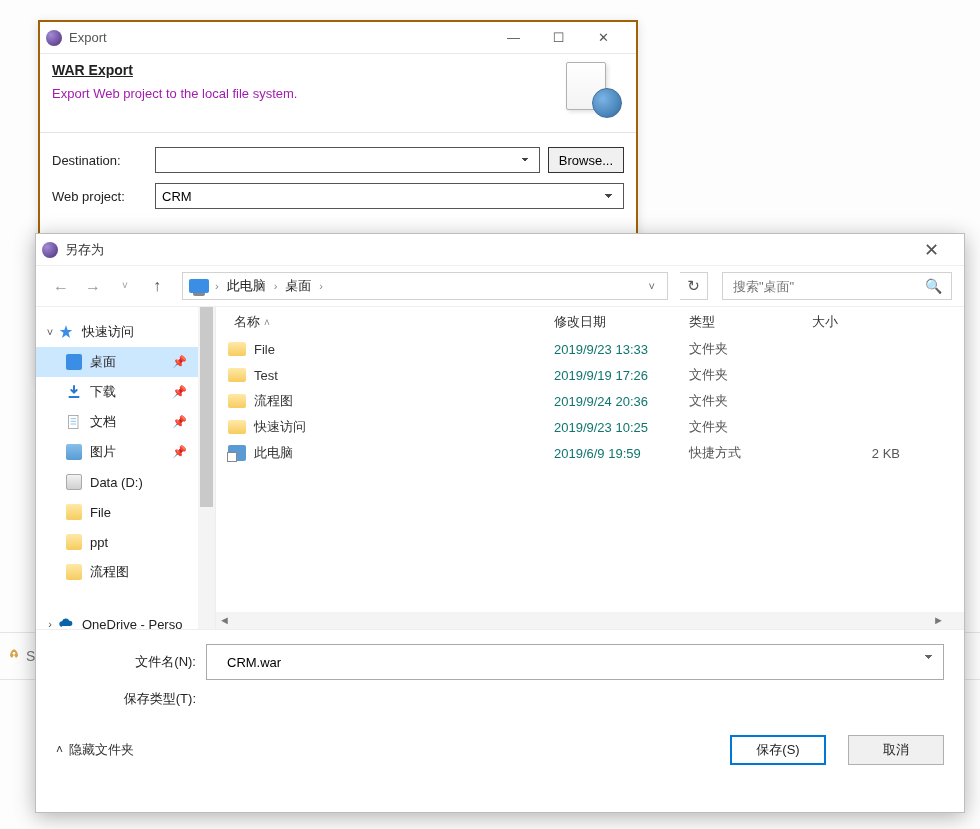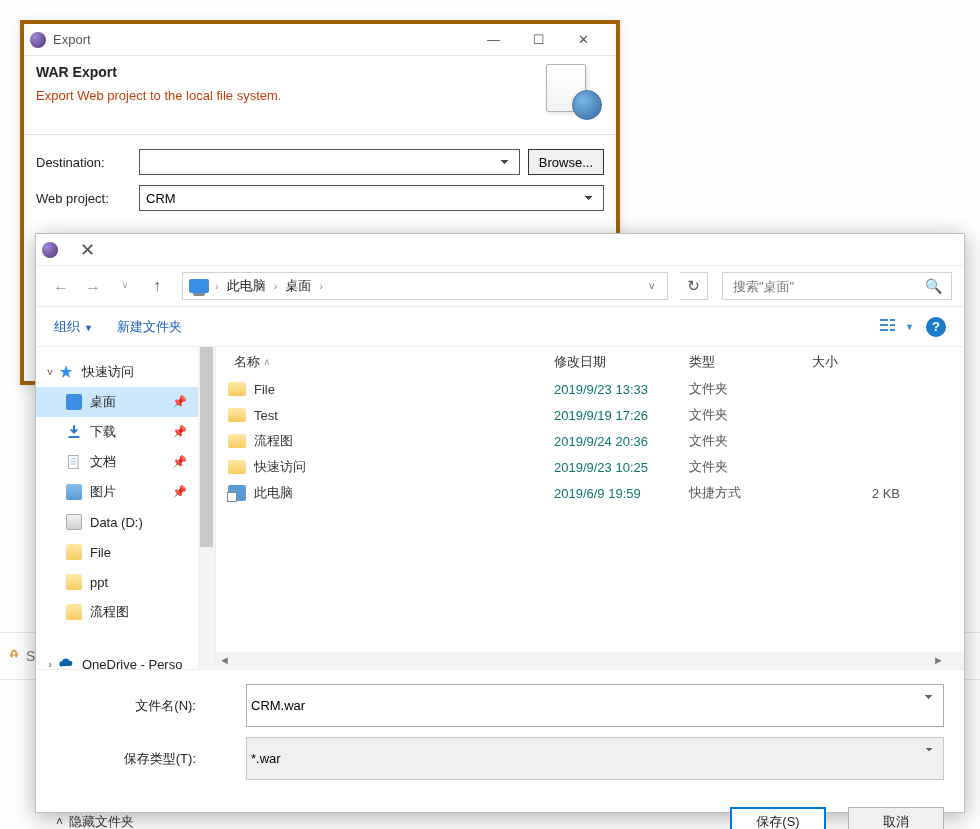--- a/index.html
+++ b/index.html
@@ -1,43 +1,43 @@
 <!DOCTYPE html>
 <html><head>
 <meta charset="utf-8">
 <style>
   * { box-sizing: border-box; font-family: "Microsoft YaHei", "Segoe UI", Tahoma, sans-serif; }
   body { margin: 0; background: #fdfdfd; width: 980px; height: 829px; position: relative; overflow: hidden; }
 
   
   .export-win {
-    position: absolute; left: 20px; top: 20px; width: 600px;
-    border: 4px solid #a16207; background: #fff;
+    position: absolute; left: 38px; top: 20px; width: 600px;
+    border: 2px solid #a16207; background: #fff;
     box-shadow: 0 2px 10px rgba(0,0,0,0.12);
   }
   .export-titlebar {
     height: 32px; display: flex; align-items: center; padding: 0 10px 0 6px;
     background: #fff; border-bottom: 1px solid #e8e8e8;
   }
   .eclipse-icon {
     width: 16px; height: 16px; border-radius: 50%;
     background: radial-gradient(circle at 30% 30%, #a38bd7, #4b2d78);
     margin-right: 7px;
   }
   .export-titlebar .title { font-size: 13px; color: #555; flex: 1; }
   .chrome-btn { width: 45px; height: 30px; text-align: center; line-height: 30px; font-size: 13px; color: #555; }
   .export-chrome-btns { display: flex; }
 
   .export-header {
     display: flex; padding: 8px 14px 14px 12px; align-items: flex-start;
     border-bottom: 1px solid #e4e4e4; background: #fff;
   }
   .export-header-text { flex: 1; }
-  .export-header-text h3 { margin: 0 0 8px 0; font-size: 14px; font-weight: 700; color: #222; }
-  .export-header-text p { margin: 0 0 6px 0; font-size: 13px; color: #c2410c; }
+  .export-header-text h3 { margin: 0 0 8px 0; font-size: 14px; font-weight: 700; color: #222; text-decoration: underline; }
+  .export-header-text p { margin: 0 0 6px 0; font-size: 13px; color: #a21caf; }
   .export-header-icon {
     width: 60px; height: 56px; position: relative; flex-shrink: 0;
   }
   .export-header-icon .page {
     position: absolute; left: 4px; top: 0; width: 40px; height: 48px;
     background: linear-gradient(#fff,#f3f3f3); border: 1px solid #b0b0b0; border-radius: 2px;
     box-shadow: 2px 2px 4px rgba(0,0,0,0.12);
   }
   .export-header-icon .globe {
     position: absolute; right: 0; bottom: 0; width: 30px; height: 30px; border-radius: 50%;
@@ -149,25 +149,25 @@
   .ico-shortcut::after { content:''; position:absolute; left:-1px; bottom:-1px; width:8px; height:8px; background:#fff; border:1px solid #888; }
   .file-scroll-h { position:absolute; left:0; right:17px; bottom:0; height:17px; background:#f4f4f4; display:flex; align-items:center; }
   .file-scroll-h .arrow { width:17px; height:17px; text-align:center; line-height:17px; color:#777; font-size:11px; }
   .file-scroll-h .track { flex:1; height:17px; }
   .corner { position:absolute; right:0; bottom:0; width:17px; height:17px; background:#f4f4f4; }
 
   .saveas-inputs { padding: 14px 20px 4px 20px; }
   .in-row { display:flex; align-items:center; margin-bottom: 10px; }
   .in-row label { width: 150px; text-align:right; padding-right: 10px; font-size:13px; color:#222; }
   .in-combo {
-    flex:1; height:43px; border:1px solid #aaa; background:#fff; font-size:13px;
-    padding:0 4px; appearance:none;
+    flex:1; height:36px; border:1px solid #aaa; background:#fff; font-size:13px;
+    padding:0 20px; appearance:none;
     background-image: linear-gradient(45deg, transparent 50%, #666 50%), linear-gradient(135deg, #666 50%, transparent 50%);
     background-position: calc(100% - 14px) 10px, calc(100% - 10px) 10px;
-    background-size: 4px 4px, 4px 4px; background-repeat: no-repeat; margin-left: 40px;
+    background-size: 4px 4px, 4px 4px; background-repeat: no-repeat;
   }
   .type-combo { background-color:#f0f0f0; border-color:#c6c6c6; }
 
   .saveas-footer {
     height: 56px; display:flex; align-items:center; padding: 0 20px;
   }
   .hide-folders { display:flex; align-items:center; font-size:13px; color:#333; }
   .hide-folders .car { font-size:12px; margin-right:6px; }
   .btns { margin-left:auto; display:flex; gap:22px; }
   .winbtn {
@@ -220,20 +220,21 @@
   <svg class="rocket-svg" viewBox="0 0 24 24">
       <path fill="#d8a44a" d="M12 2c3 1 6 5 6 10l-3 3-3-5-3 5-3-3c0-5 3-9 6-10z"></path>
       <circle cx="12" cy="8" r="2" fill="#fff"></circle>
     </svg>
   <span>S</span>
 </div>
 
 <div class="saveas-win">
   <div class="saveas-titlebar">
     <div class="eclipse-icon"></div>
+    <span class="title">另存为</span>
     <div class="chrome-btn close-x">✕</div>
   </div>
 
   <div class="saveas-nav">
     <div class="nav-arrow">←</div>
     <div class="nav-arrow">→</div>
     <div class="nav-arrow" style="font-size:10px;">˅</div>
     <div class="nav-arrow nav-up">↑</div>
     <div class="breadcrumb">
       <div class="pc-icon"></div>
@@ -244,38 +245,20 @@
       <span class="crumb chev">›</span>
       <span class="crumb-drop">˅</span>
     </div>
     <div class="refresh">↻</div>
     <div class="search-box">
       <input placeholder="搜索&quot;桌面&quot;" style="">
       <span class="search-glyph">🔍</span>
     </div>
   </div>
 
-  <div class="saveas-toolbar">
-    <span class="tb-item"><span>组织</span><span class="drop">▼</span></span>
-    <span class="tb-item">新建文件夹</span>
-    <div class="tb-right">
-      <span class="view-icon">
-        <svg width="22" height="18" viewBox="0 0 22 18">
-            <rect x="0" y="1" width="8" height="2" fill="#3a8bd8"></rect>
-            <rect x="0" y="6" width="8" height="2" fill="#3a8bd8"></rect>
-            <rect x="0" y="11" width="8" height="2" fill="#3a8bd8"></rect>
-            <rect x="10" y="1" width="5" height="2" fill="#3a8bd8"></rect>
-            <rect x="10" y="6" width="5" height="2" fill="#3a8bd8"></rect>
-            <rect x="10" y="11" width="5" height="2" fill="#3a8bd8"></rect>
-          </svg>
-        <span class="drop" style="font-size:9px;margin-left:3px;">▼</span>
-      </span>
-      <div class="help-circle">?</div>
-    </div>
-  </div>
 
   <div class="saveas-body">
     <div class="nav-pane">
       <div class="tree-row">
         <span class="tree-caret">˅</span>
         <span class="ico ico-star">
             <svg width="16" height="16" viewBox="0 0 24 24">
               <path fill="#3a8ee6" d="M12 2l2.5 7h7l-5.7 4.3L18 21l-6-4.5L6 21l2.2-7.7L2.5 9h7z"></path>
             </svg>
           </span>
@@ -407,23 +390,20 @@
     </div>
   </div>
 
   <div class="saveas-inputs">
     <div class="in-row">
       <label>文件名(N):</label>
       <input class="in-combo" value="CRM.war" style="">
     </div>
     <div class="in-row">
       <label>保存类型(T):</label>
-      <select class="in-combo type-combo">
-        <option>*.war</option>
-      </select>
     </div>
   </div>
 
   <div class="saveas-footer">
     <div class="hide-folders">
       <span class="car">˄</span>
       <span>隐藏文件夹</span>
     </div>
     <div class="btns">
       <button class="winbtn primary">保存(S)</button>

